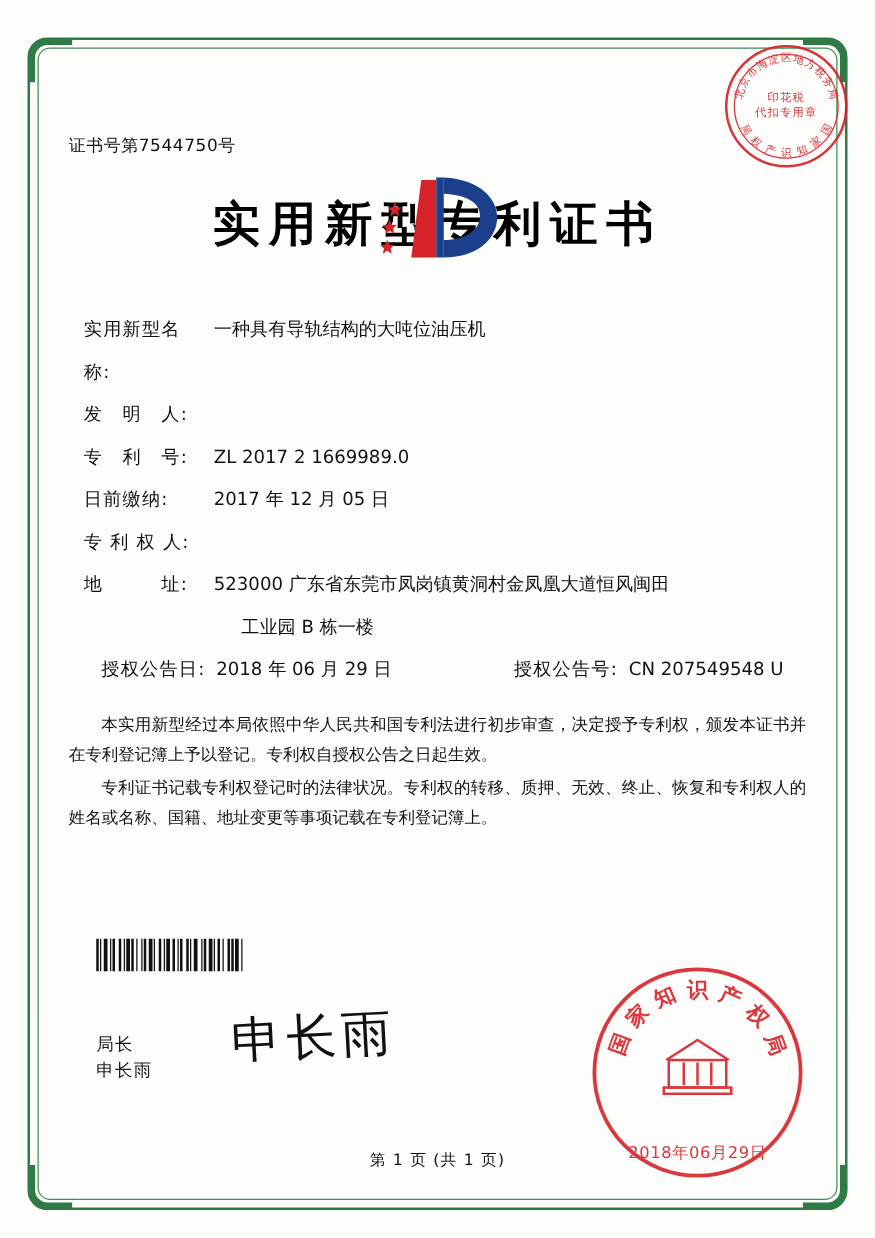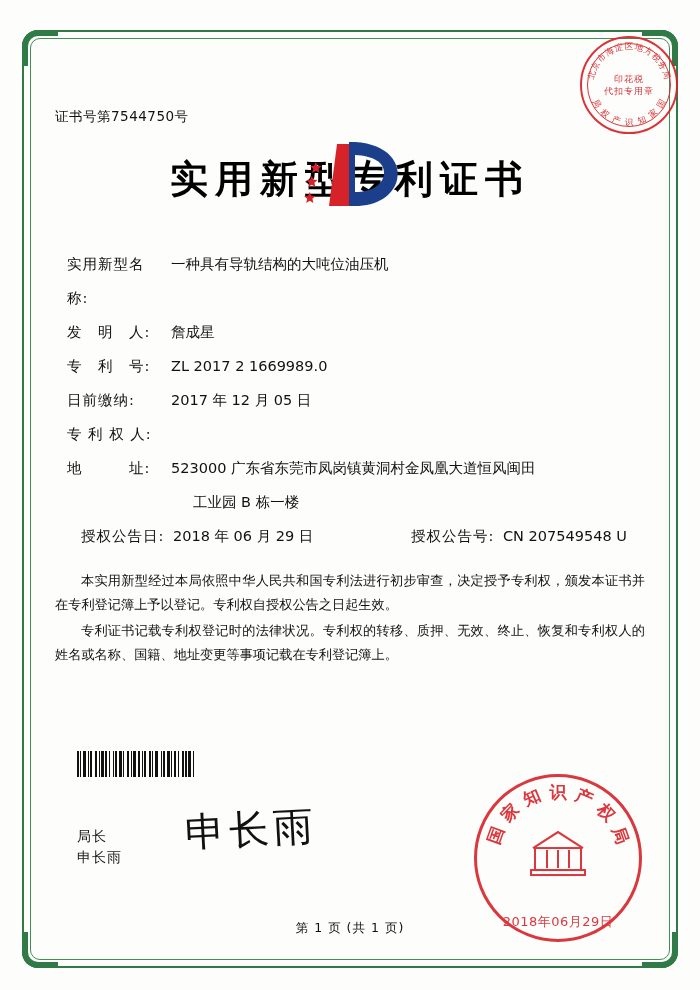--- a/index.html
+++ b/index.html
@@ -306,21 +306,20 @@
 
     <div class="fields">
 
       <div class="field-row">
         <div class="field-label">实用新型名称:</div>
         <div class="field-value">一种具有导轨结构的大吨位油压机</div>
       </div>
 
       <div class="field-row">
         <div class="field-label">发　明　人:</div>
-        <div class="field-value">詹成星</div>
       </div>
 
       <div class="field-row">
         <div class="field-label">专　利　号:</div>
         <div class="field-value">ZL 2017 2 1669989.0</div>
       </div>
 
       <div class="field-row">
         <div class="field-label">日前缴纳:</div>
         <div class="field-value">2017 年 12 月 05 日</div>

